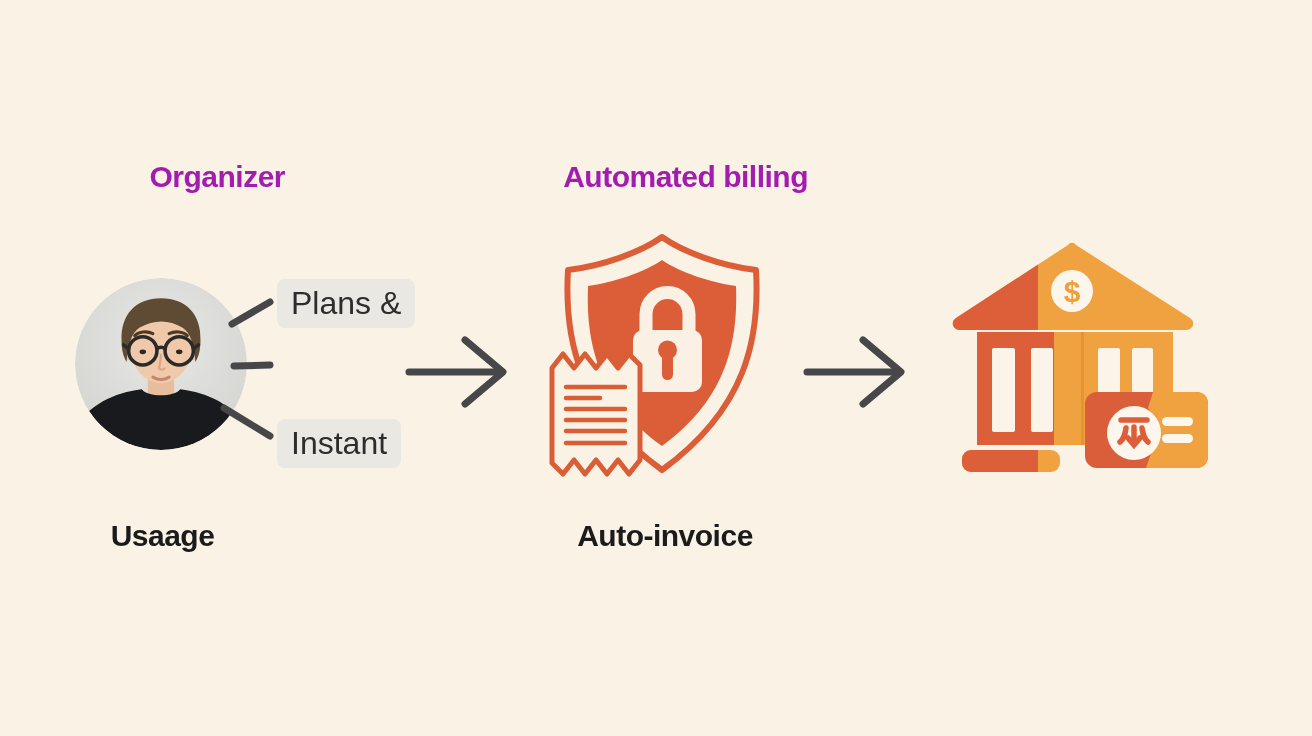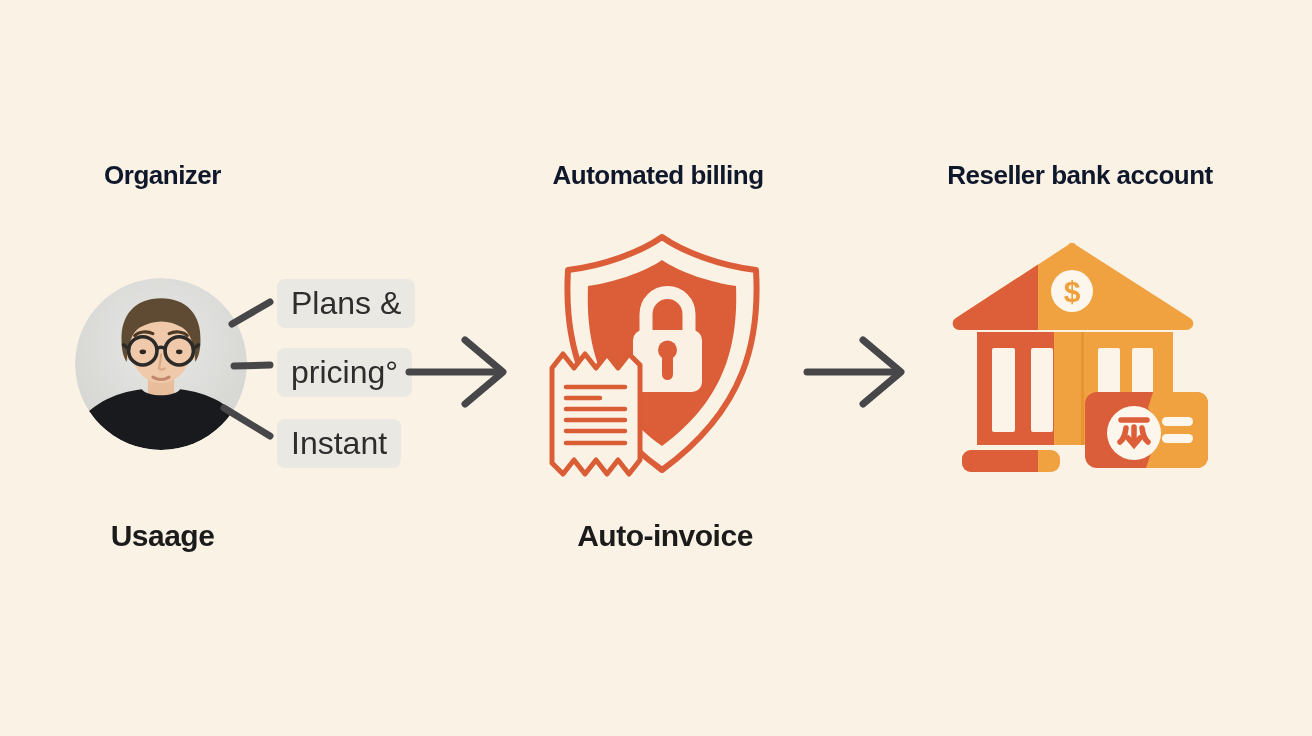--- a/index.html
+++ b/index.html
@@ -2,22 +2,22 @@
 <html><head>
 <meta charset="utf-8">
 <style>
   html,body { margin:0; padding:0; }
   body { font-family:"Liberation Sans", sans-serif; }
   .stage {
     position:relative; width:1312px; height:736px;
     background:#FBF2E6; overflow:hidden;
   }
   .title {
-    position:absolute; margin:0; text-align:center;
-    font-size:26px; font-weight:700; letter-spacing:-0.5px; color:#0f172a;
+    position:absolute; margin:0; text-align:right;
+    font-size:30px; font-weight:700; letter-spacing:-0.5px; color:#a21caf;
   }
   .t1 { left:40px;  top:160px; width:245px; }
   .t2 { left:508px; top:160px; width:300px; }
   .t3 { left:880px; top:160px; width:400px; }
   .caption {
     position:absolute; margin:0; text-align:center;
     font-size:30px; font-weight:700; letter-spacing:-0.5px; color:#1B1B1B;
   }
   .c1 { left:40px;  top:519px; width:245px; }
   .c2 { left:520px; top:519px; width:290px; }
@@ -85,21 +85,20 @@
     </svg>
   </div>
 
   <svg class="connectors" viewBox="0 0 90 190">
     <line x1="32" y1="46" x2="70" y2="24" stroke="#47474A" stroke-width="7" stroke-linecap="round"></line>
     <line x1="34" y1="88" x2="70" y2="87" stroke="#47474A" stroke-width="7" stroke-linecap="round"></line>
     <line x1="24" y1="130" x2="70" y2="158" stroke="#47474A" stroke-width="7" stroke-linecap="round"></line>
   </svg>
 
   <div class="tag tag1">Plans &amp;</div>
-  <div class="tag tag2">pricing°</div>
   <div class="tag tag3">Instant</div>
 
   <p class="caption c1">Usaage</p>
 
   <svg class="arrow a1" viewBox="0 0 110 76">
     <path d="M4 38 H94" stroke="#47474A" stroke-width="7" stroke-linecap="round" fill="none"></path>
     <path d="M60 6 L98 38 L60 70" stroke="#47474A" stroke-width="7" stroke-linecap="round" stroke-linejoin="round" fill="none"></path>
   </svg>
 
   <h2 class="title t2">Automated billing</h2>
@@ -121,21 +120,20 @@
     </svg>
   </div>
 
   <p class="caption c2">Auto-invoice</p>
 
   <svg class="arrow a2" viewBox="0 0 110 76">
     <path d="M4 38 H94" stroke="#47474A" stroke-width="7" stroke-linecap="round" fill="none"></path>
     <path d="M60 6 L98 38 L60 70" stroke="#47474A" stroke-width="7" stroke-linecap="round" stroke-linejoin="round" fill="none"></path>
   </svg>
 
-  <h2 class="title t3">Reseller bank account</h2>
 
   <div class="bank-wrap">
     <svg viewBox="0 0 262 244">
       <defs>
         <clipPath id="roofClipL">
             <rect x="0" y="0" width="88" height="94"></rect>
           </clipPath>
         <clipPath id="baseClipL">
             <rect x="12" y="212" width="76" height="22"></rect>
           </clipPath>

